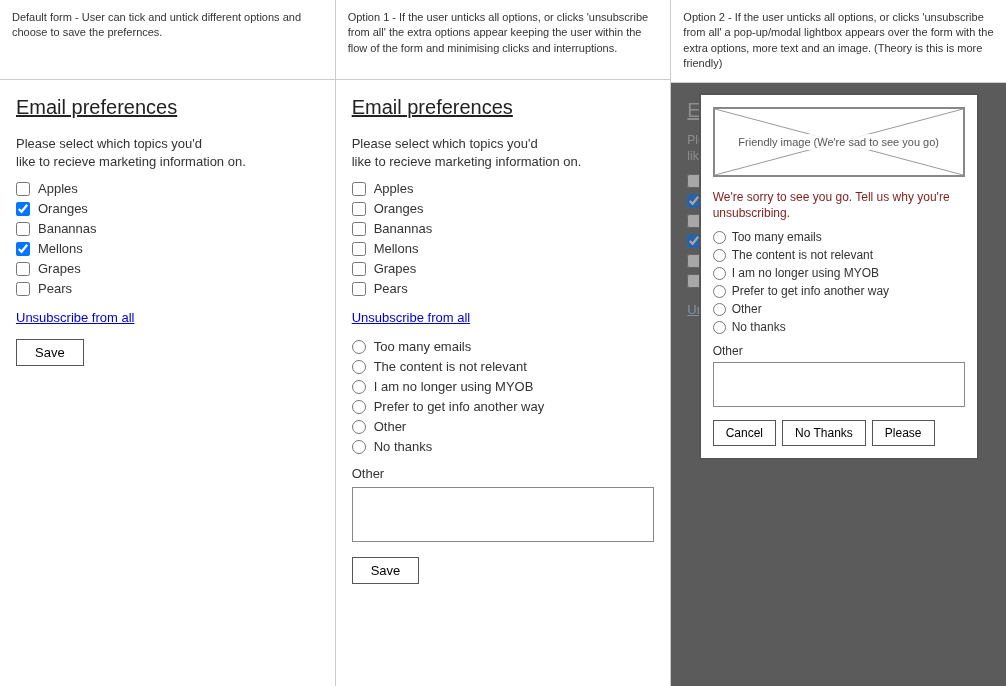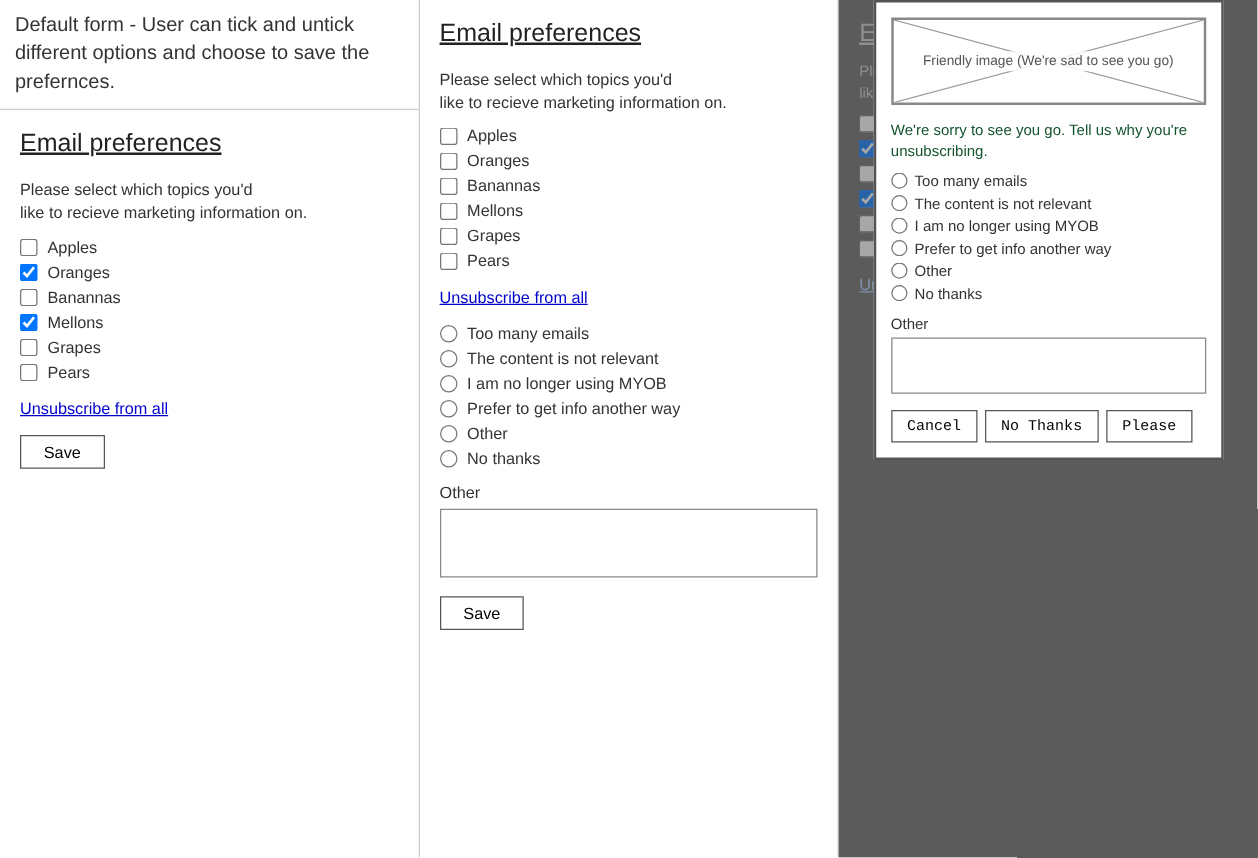--- a/index.html
+++ b/index.html
@@ -20,21 +20,21 @@
       flex: 1;
       border-right: 1px solid #ccc;
       display: flex;
       flex-direction: column;
     }
     .column:last-child {
       border-right: none;
     }
     .column-header {
       padding: 10px 12px;
-      font-size: 16px;
+      font-size: 11px;
       color: #333;
       border-bottom: 1px solid #ccc;
       min-height: 80px;
       line-height: 1.4;
     }
     .column-body {
       padding: 16px 16px;
       flex: 1;
       position: relative;
     }
@@ -123,20 +123,21 @@
     }
 
     
     .modal-overlay {
       position: absolute;
       top: 0; left: 0; right: 0; bottom: 0;
       background: rgba(80,80,80,0.5);
       display: flex;
       align-items: flex-start;
       justify-content: center;
+      padding-top: 10px;
     }
     .modal-box {
       background: #fff;
       border: 2px solid #555;
       width: 280px;
       padding: 12px;
       position: relative;
     }
     .friendly-image {
       width: 100%;
@@ -151,21 +152,21 @@
       color: #555;
       background: #fff;
       overflow: hidden;
     }
     .friendly-image-svg {
       position: absolute;
       top: 0; left: 0; width: 100%; height: 100%;
     }
     .modal-sorry-text {
       font-size: 12px;
-      color: #14532d;
+      color: #7f1d1d;
       margin-bottom: 8px;
       line-height: 1.4;
     }
     .modal-radio-list {
       list-style: none;
       margin-bottom: 10px;
     }
     .modal-radio-list li {
       display: flex;
       align-items: center;
@@ -195,21 +196,20 @@
       display: flex;
       gap: 6px;
       justify-content: flex-start;
     }
     .modal-btn {
       border: 1px solid #555;
       background: #fff;
       padding: 5px 12px;
       font-size: 12px;
       cursor: pointer;
-      font-family: Liberation Mono, monospace;
     }
 
     
     .dark-heading {
       font-size: 20px;
       font-weight: normal;
       margin-bottom: 10px;
       color: #ccc;
     }
     .dark-subtitle {
@@ -264,20 +264,23 @@
             <input type="checkbox" style="">
             <span>Pears</span>
           </li>
       </ul>
       <a class="unsubscribe-link">Unsubscribe from all</a>
       <button class="save-btn">Save</button>
     </div>
   </div>
 
   <div class="column">
+    <div class="column-header">
+      <span>Option 1 - If the user unticks all options, or clicks 'unsubscribe from all' the extra options appear keeping the user within the flow of the form and minimising clicks and interruptions.</span>
+    </div>
     <div class="column-body">
       <h2>Email preferences</h2>
       <p class="subtitle">
         <span>Please select which topics you'd</span><br>
         <span>like to recieve marketing information on.</span>
       </p>
       <ul class="checkbox-list">
         <li>
             <input type="checkbox" style="">
             <span>Apples</span>
@@ -330,20 +333,23 @@
             <span>No thanks</span>
           </li>
       </ul>
       <p class="other-label">Other</p>
       <textarea class="other-textarea" style=""></textarea>
       <button class="save-btn">Save</button>
     </div>
   </div>
 
   <div class="column">
+    <div class="column-header">
+      <span>Option 2 - If the user unticks all options, or clicks 'unsubscribe from all' a pop-up/modal lightbox appears over the form with the extra options, more text and an image. (Theory is this is more friendly)</span>
+    </div>
     <div class="column-body dark">
       <h2 class="dark-heading">Email preferences</h2>
       <p class="subtitle dark-subtitle">
         <span>Please select which topics you'd</span><br>
         <span>like to recieve marketing information on.</span>
       </p>
       <ul class="checkbox-list dark-checkbox-list" style="color:#ccc;">
         <li style="color:#ccc">
             <input type="checkbox" style="">
             <span>Apples</span>

